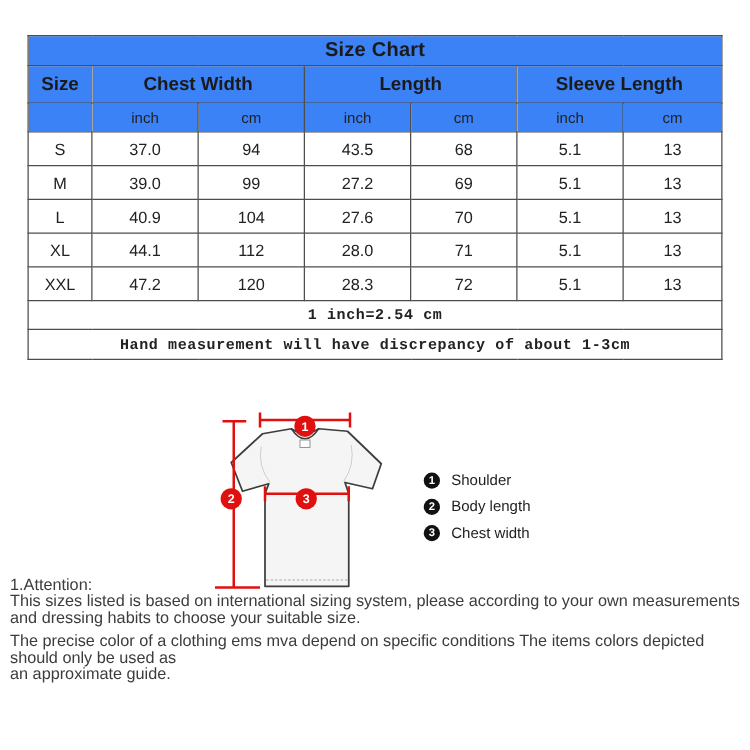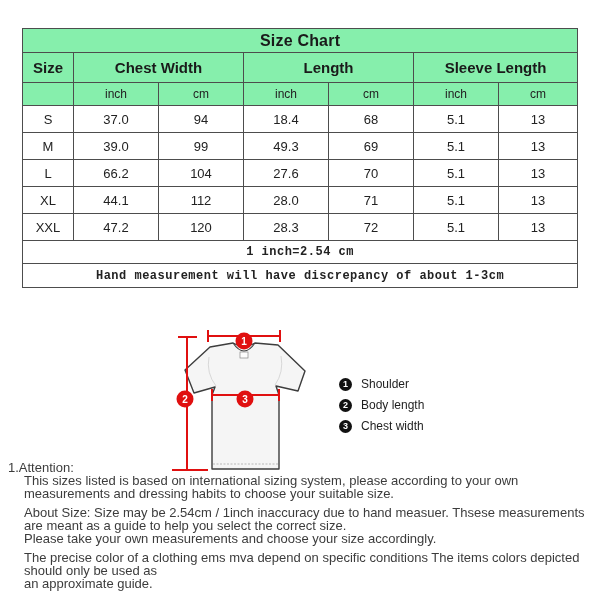--- a/index.html
+++ b/index.html
@@ -28,21 +28,21 @@
     overflow: hidden;
     white-space: nowrap;
   }
   tr.row-title    { height: 24px; }
   tr.row-head     { height: 30px; }
   tr.row-units    { height: 23px; }
   tr.row-data     { height: 27px; }
   tr.row-note1    { height: 23px; }
   tr.row-note2    { height: 24px; }
 
-  .hdr-bg { background: #86efac; }
+  .hdr-bg { background: #3b82f6; }
   .cell-title { font-size: 16px; font-weight: bold; letter-spacing: 0.2px; }
   .cell-group { font-size: 15px; font-weight: bold; }
   .cell-unit  { font-size: 12px; color: #222; }
   .cell-size  { font-size: 13px; color: #222; }
   .cell-val   { font-size: 13px; color: #222; }
   .cell-mono  {
     font-family: "Liberation Mono", "DejaVu Sans Mono", monospace;
     font-size: 12px; font-weight: bold; color: #222;
     letter-spacing: 0.5px;
   }
@@ -66,21 +66,21 @@
   .legend-label { font-size: 12px; color: #1e1e1e; }
 
   
   .notes {
     position: absolute;
     left: 8px; top: 461px; width: 588px;
     font-size: 13px; line-height: 13px; color: #3c3c3c;
   }
   .note + .note { margin-top: 6px; }
   .note-heading { }
-  .note-body { white-space: pre-line; margin-left: 16px; }
+  .note-body { white-space: pre-line; }
 </style>
 </head>
 <body>
 
 <table class="size-chart">
   <colgroup>
     <col style="width:51px">
       <col style="width:85px">
       <col style="width:85px">
     <col style="width:85px">
@@ -104,37 +104,37 @@
     <td class="hdr-bg cell-unit">cm</td>
     <td class="hdr-bg cell-unit">inch</td>
     <td class="hdr-bg cell-unit">cm</td>
     <td class="hdr-bg cell-unit">inch</td>
     <td class="hdr-bg cell-unit">cm</td>
   </tr>
   <tr class="row-data">
     <td class="cell-size">S</td>
     <td class="cell-val">37.0</td>
     <td class="cell-val">94</td>
-    <td class="cell-val">18.4</td>
+    <td class="cell-val">43.5</td>
     <td class="cell-val">68</td>
     <td class="cell-val">5.1</td>
     <td class="cell-val">13</td>
   </tr>
   <tr class="row-data">
     <td class="cell-size">M</td>
     <td class="cell-val">39.0</td>
     <td class="cell-val">99</td>
-    <td class="cell-val">49.3</td>
+    <td class="cell-val">27.2</td>
     <td class="cell-val">69</td>
     <td class="cell-val">5.1</td>
     <td class="cell-val">13</td>
   </tr>
   <tr class="row-data">
     <td class="cell-size">L</td>
-    <td class="cell-val">66.2</td>
+    <td class="cell-val">40.9</td>
     <td class="cell-val">104</td>
     <td class="cell-val">27.6</td>
     <td class="cell-val">70</td>
     <td class="cell-val">5.1</td>
     <td class="cell-val">13</td>
   </tr>
   <tr class="row-data">
     <td class="cell-size">XL</td>
     <td class="cell-val">44.1</td>
     <td class="cell-val">112</td>
@@ -221,20 +221,18 @@
     <span class="legend-label">Chest width</span>
   </div>
 </div>
 
 <div class="notes">
   <div class="note">
     <div class="note-heading">1.Attention:</div>
     <div class="note-body">This sizes listed is based on international sizing system, please according to your own measurements and dressing habits to choose your suitable size.</div>
   </div>
   <div class="note">
-    <div class="note-body">About Size: Size may be 2.54cm / 1inch inaccuracy due to hand measuer. Thsese measurements are meant as a guide to help you select the correct size.
-Please take your own measurements and choose your size accordingly.</div>
   </div>
   <div class="note">
     <div class="note-body">The precise color of a clothing ems mva depend on specific conditions The items colors depicted should only be used as
 an approximate guide.</div>
   </div>
 </div>
 
 </body></html>

